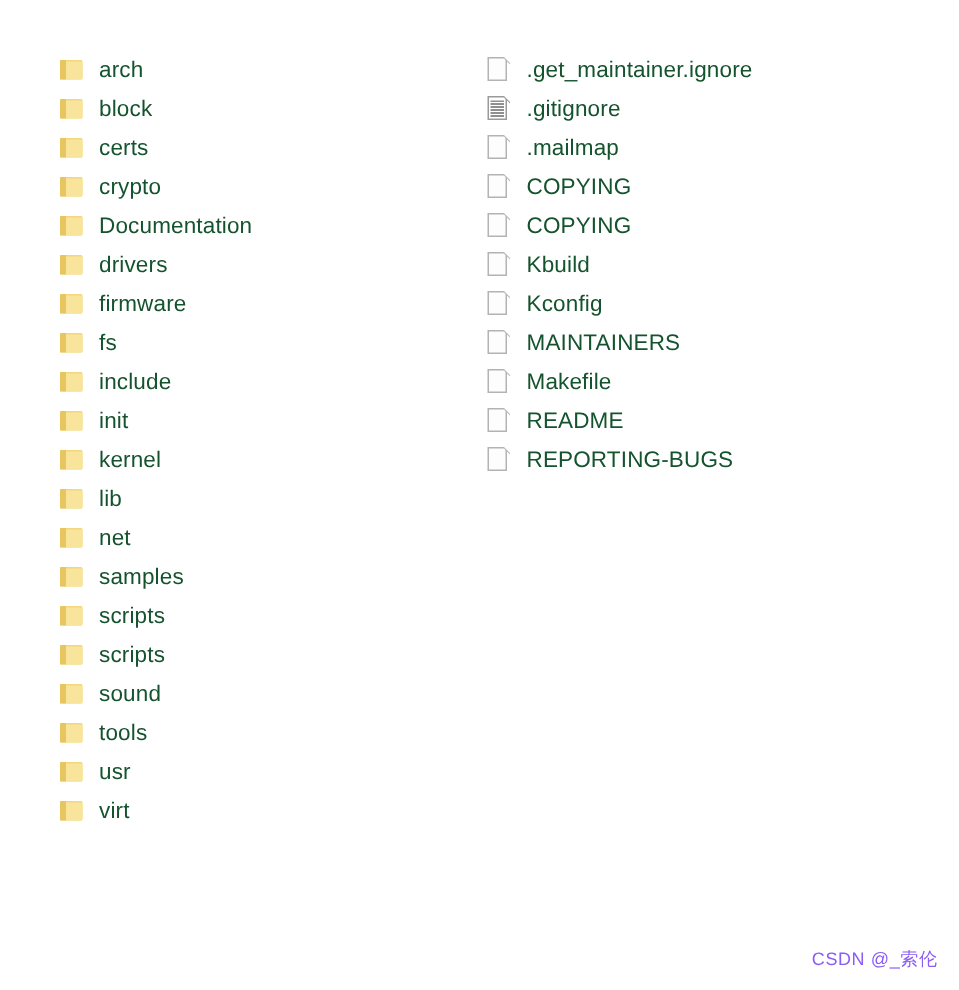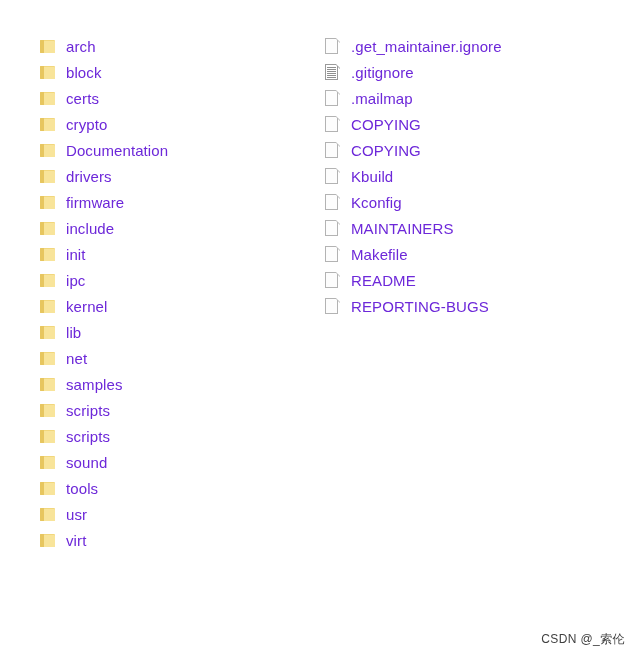--- a/index.html
+++ b/index.html
@@ -43,21 +43,21 @@
     width: 16px;
     height: 17px;
     flex: 0 0 16px;
     position: relative;
     margin-right: 10px;
   }
 
   .entry-label {
     font-size: 15px;
     line-height: 17px;
-    color: #6d28d9;
+    color: #14532d;
     letter-spacing: 0.1px;
   }
 
   
   .icon-folder {
     width: 15px;
     height: 15px;
   }
   .icon-folder .fld-back {
     position: absolute;
@@ -167,21 +167,21 @@
     border-left: 4px solid transparent;
     border-top: 4px solid #ffffff;
   }
 
   
   .watermark {
     position: absolute;
     right: 14px;
     bottom: 12px;
     font-size: 12px;
-    color: #404040;
+    color: #8b5cf6;
     letter-spacing: 0.4px;
     user-select: none;
   }
 </style>
 </head>
 <body>
 
 <div class="file-listing">
 
   <div class="column column-folders">
@@ -240,37 +240,37 @@
           <span class="fld-front"></span>
         </span>
         <span class="entry-label">firmware</span>
       </div>
       <div class="entry">
         <span class="entry-icon icon-folder">
           <span class="fld-back"></span>
           <span class="fld-tab"></span>
           <span class="fld-front"></span>
         </span>
+        <span class="entry-label">fs</span>
+      </div>
+      <div class="entry">
+        <span class="entry-icon icon-folder">
+          <span class="fld-back"></span>
+          <span class="fld-tab"></span>
+          <span class="fld-front"></span>
+        </span>
         <span class="entry-label">include</span>
       </div>
       <div class="entry">
         <span class="entry-icon icon-folder">
           <span class="fld-back"></span>
           <span class="fld-tab"></span>
           <span class="fld-front"></span>
         </span>
         <span class="entry-label">init</span>
-      </div>
-      <div class="entry">
-        <span class="entry-icon icon-folder">
-          <span class="fld-back"></span>
-          <span class="fld-tab"></span>
-          <span class="fld-front"></span>
-        </span>
-        <span class="entry-label">ipc</span>
       </div>
       <div class="entry">
         <span class="entry-icon icon-folder">
           <span class="fld-back"></span>
           <span class="fld-tab"></span>
           <span class="fld-front"></span>
         </span>
         <span class="entry-label">kernel</span>
       </div>
       <div class="entry">

